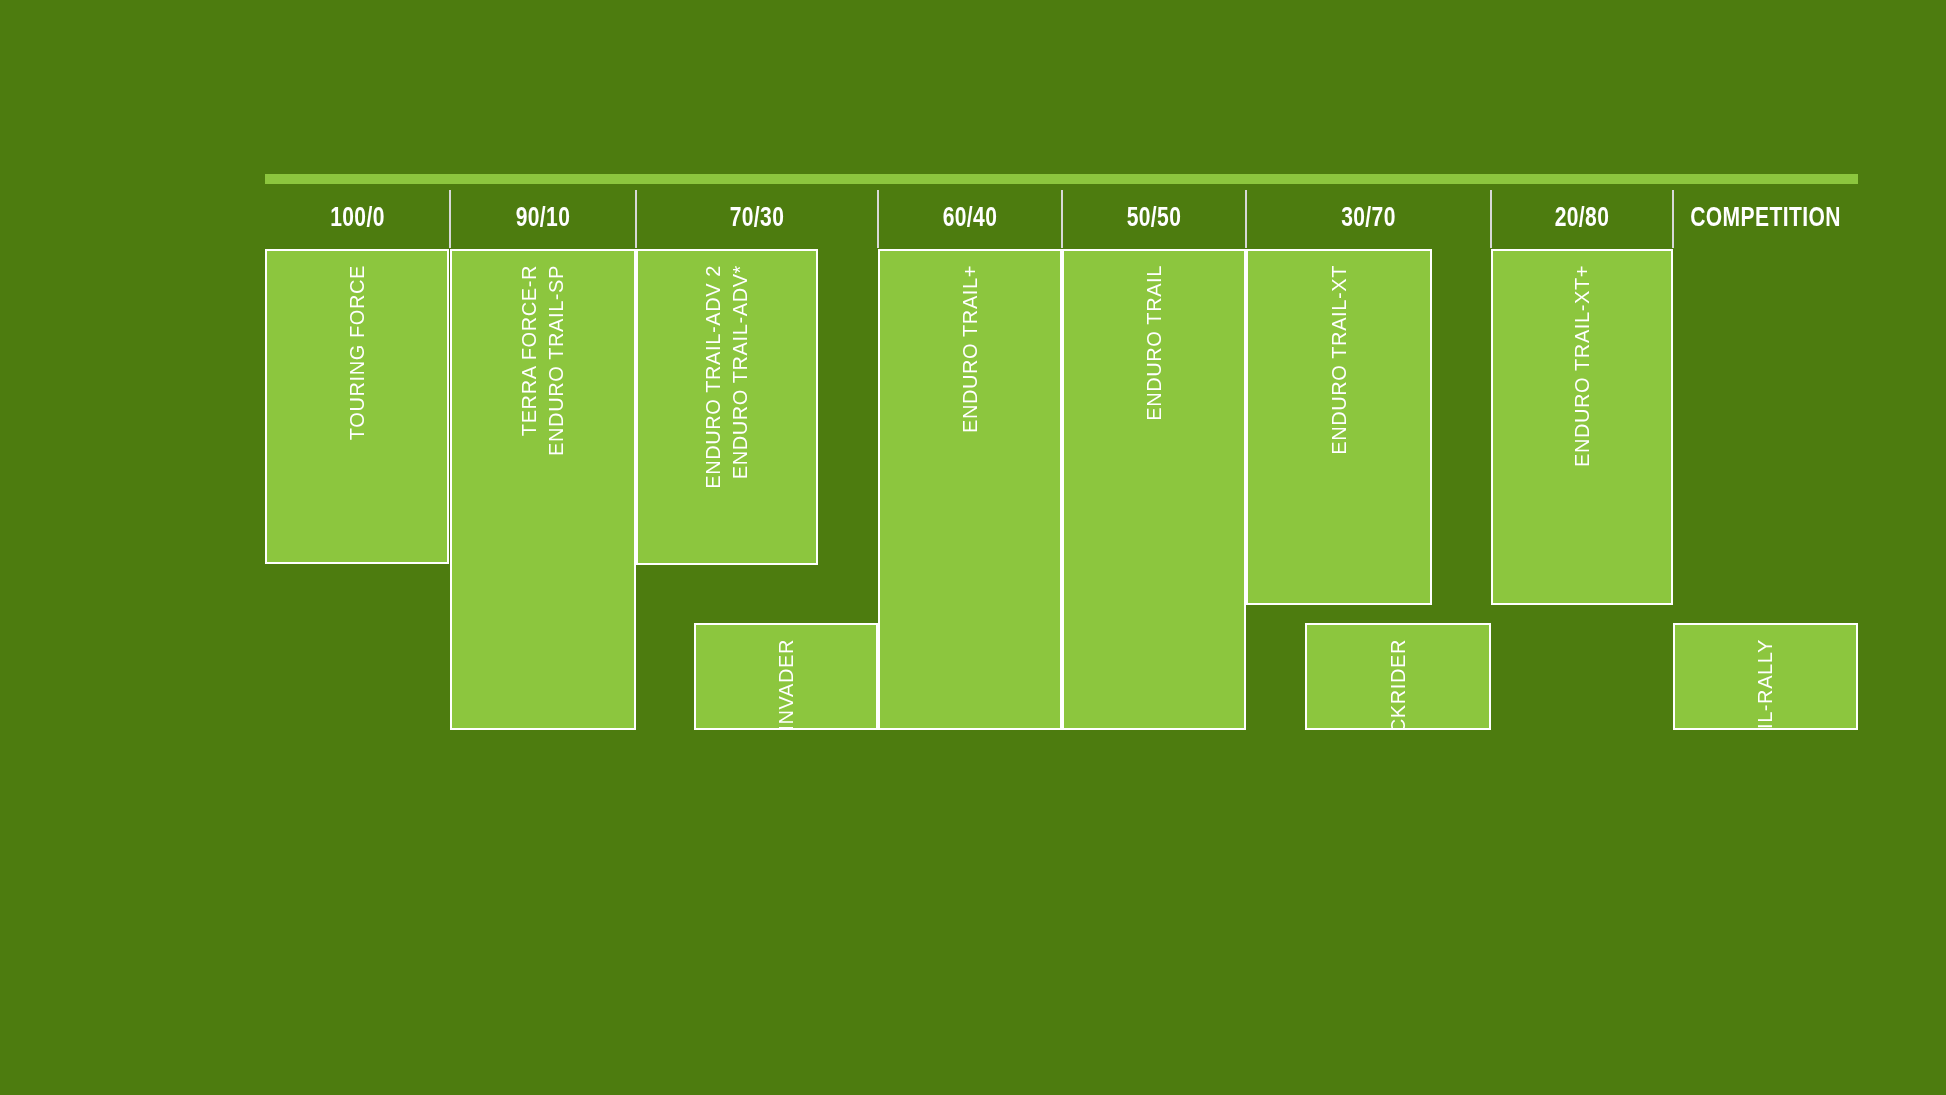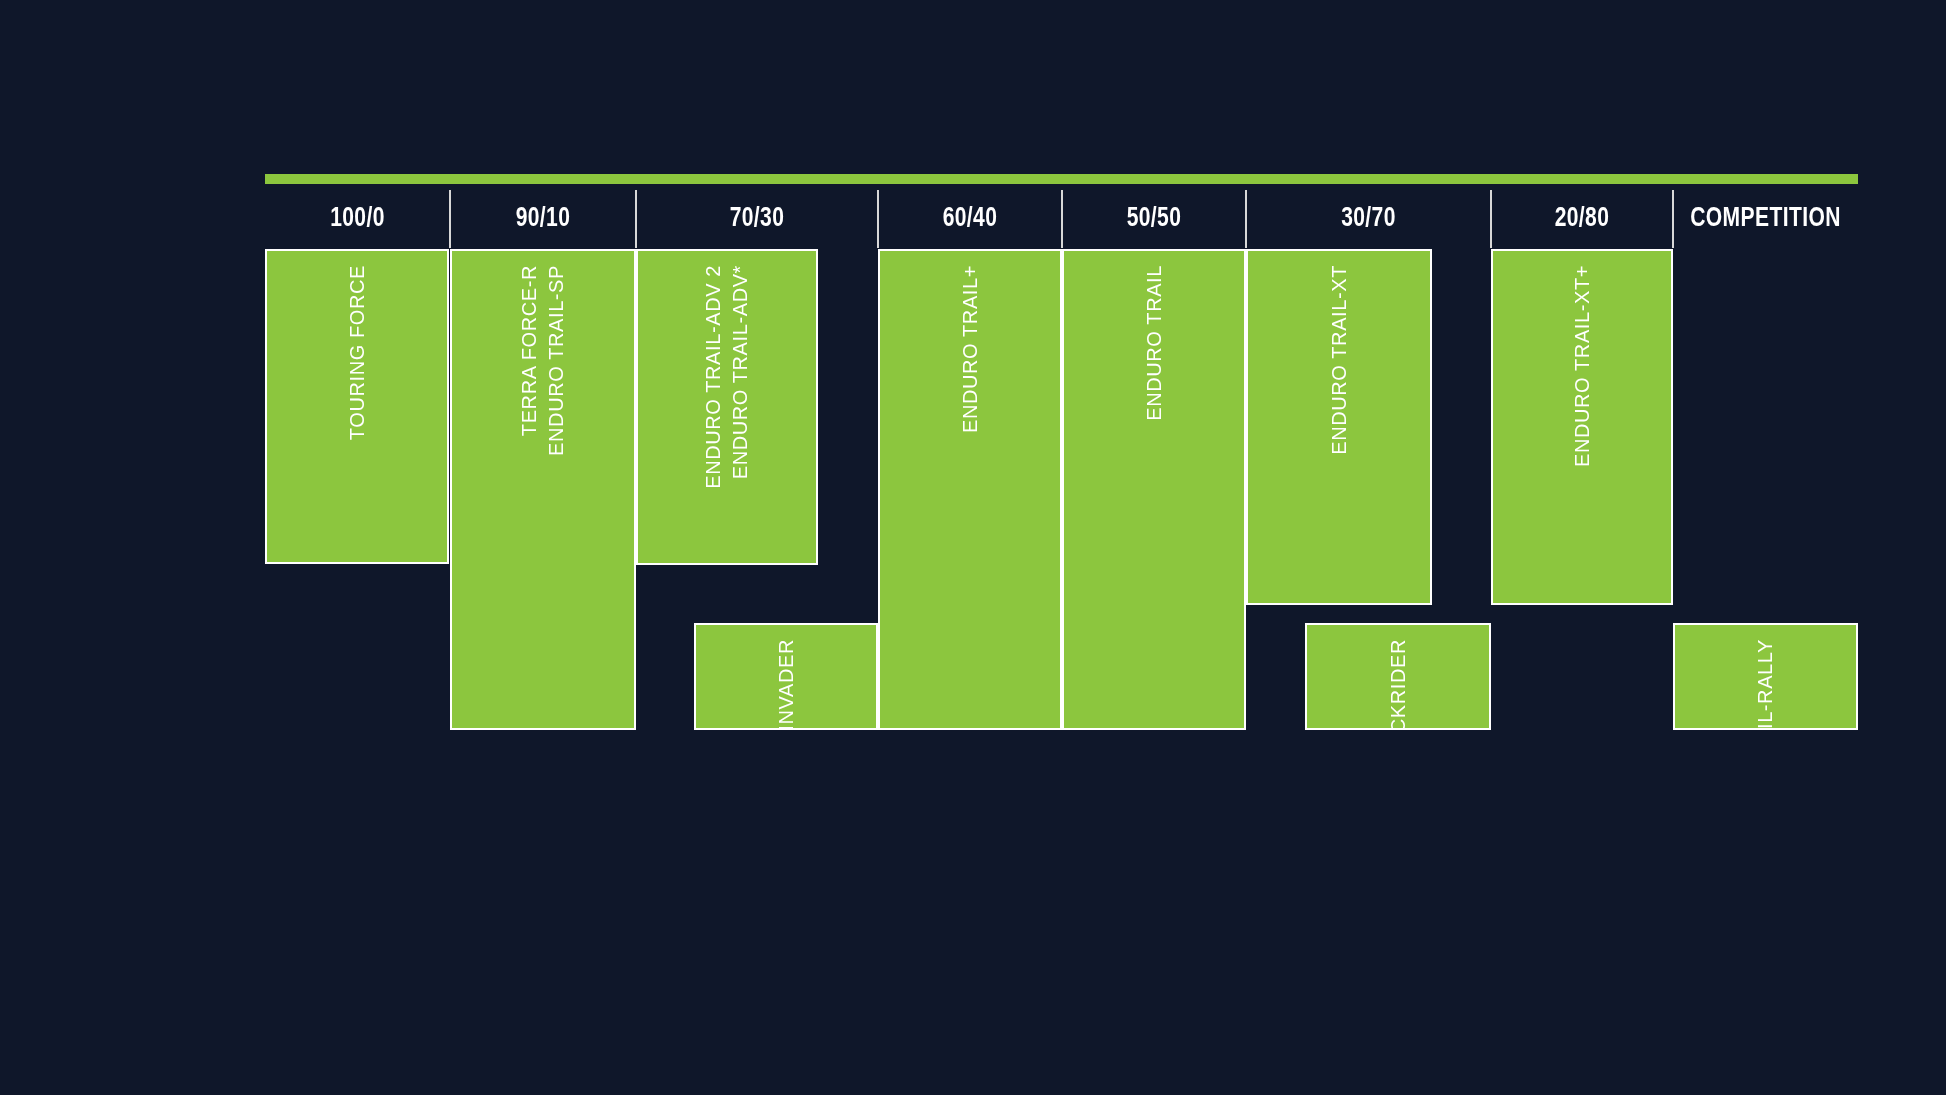--- a/index.html
+++ b/index.html
@@ -2,21 +2,21 @@
 <html><head>
 <meta charset="utf-8">
 <title>Tire Usage Chart</title>
 <style>
   html,body{margin:0;padding:0;background:#000;}
   body{
     width:1946px;height:1095px;
     font-family:"Liberation Sans", sans-serif;
     overflow:hidden;position:relative;
   }
-  #stage{position:absolute;left:0;top:0;width:1946px;height:1095px;background:#0f172a;}
+  #stage{position:absolute;left:0;top:0;width:1946px;height:1095px;background:#4d7c0f;}
 
   
   .top-rule{
     position:absolute;
     background:#8CC63E;
   }
 
   
   .header-row{position:absolute;left:265px;top:186px;height:62px;}
   .hdr-cell{

